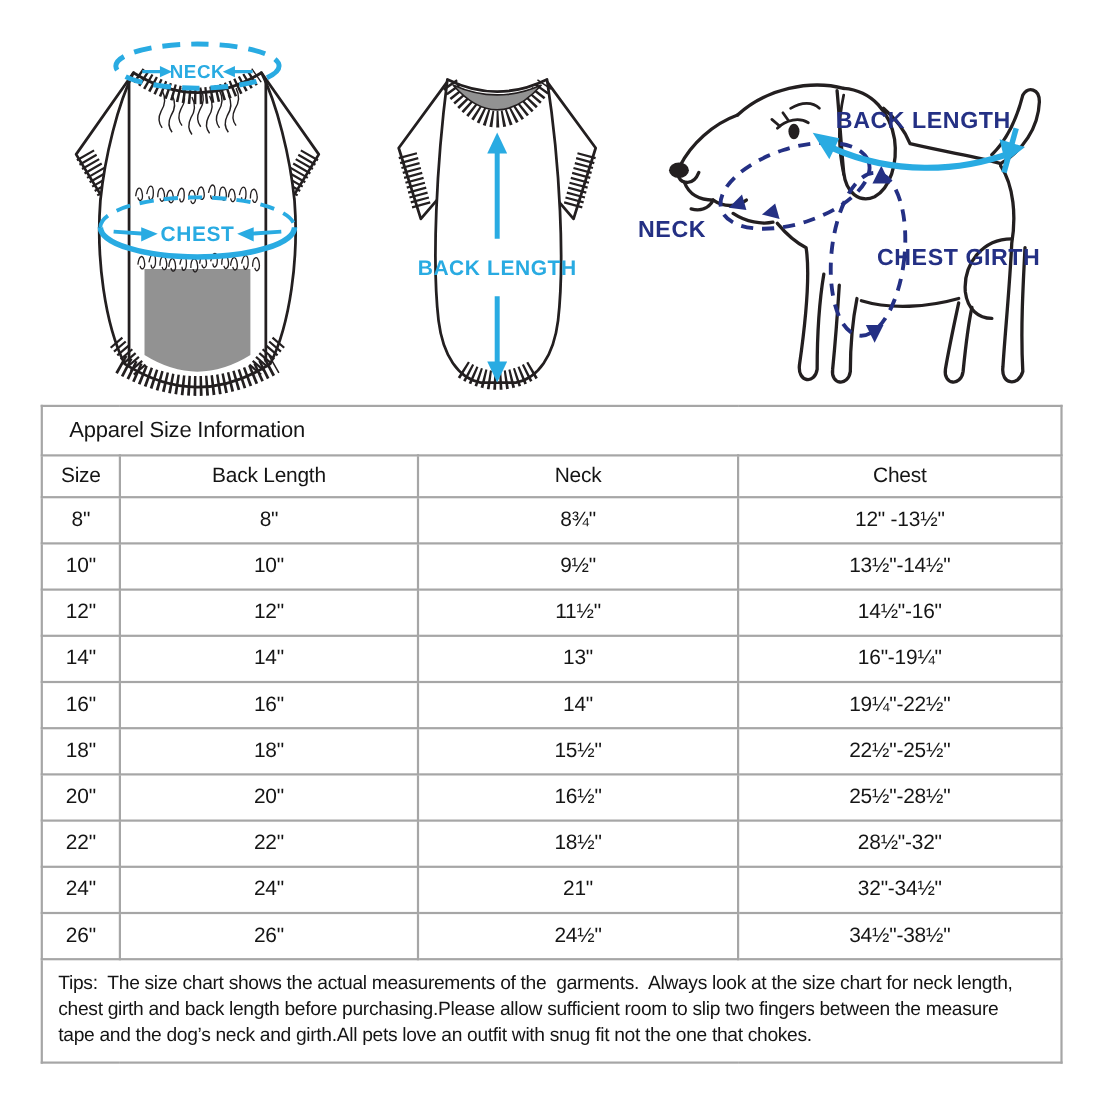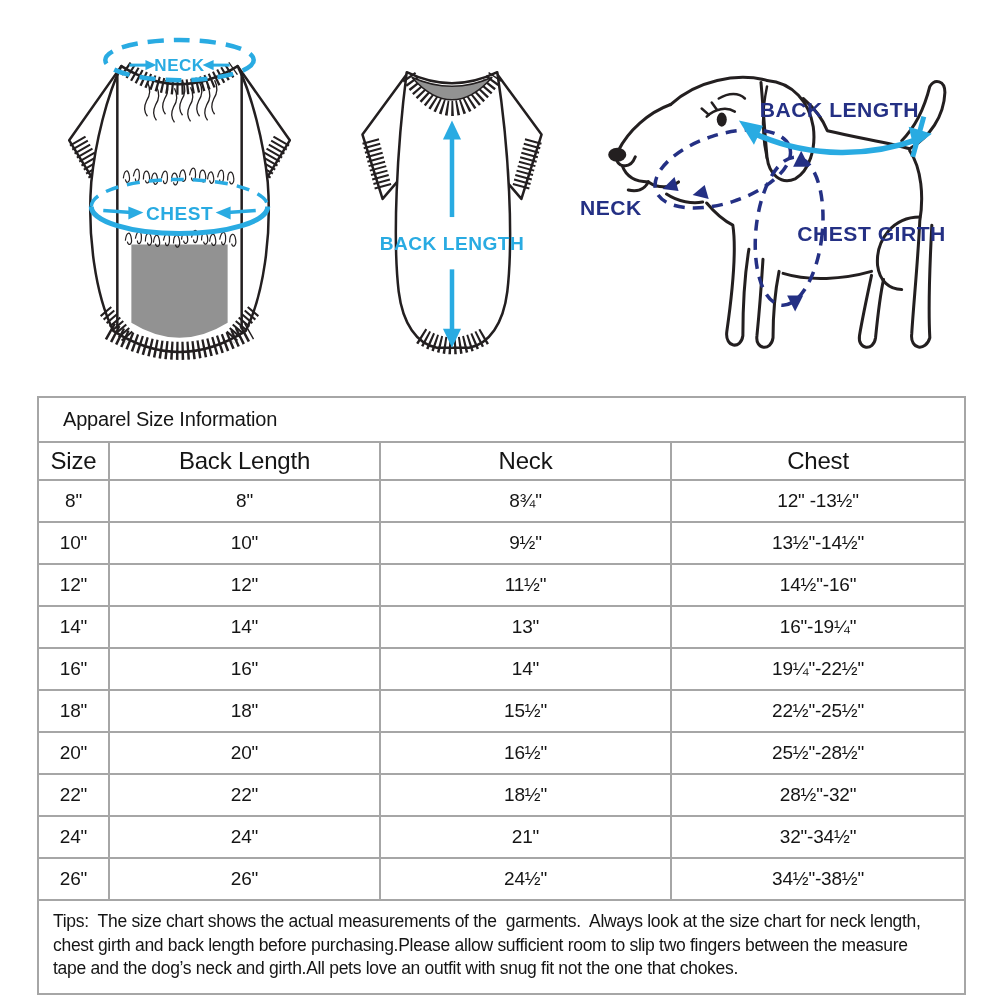--- a/index.html
+++ b/index.html
@@ -15,33 +15,33 @@
   #illus-dog        { left:570px; top:18px; width:394px; height:358px; }
 
   svg text {
     font-family:"Liberation Sans","DejaVu Sans",sans-serif;
   }
   .blue-label  { fill:#29ABE2; font-size:19px; font-weight:bold; letter-spacing:0.5px; }
   .blue-label-sm { fill:#29ABE2; font-size:17px; font-weight:bold; letter-spacing:0.5px; }
   .navy-label  { fill:#243084; font-size:21px; font-weight:bold; letter-spacing:0.5px; }
 
   table.size-table {
-    position:absolute; left:37px; top:396px; width:927px;
+    position:absolute; left:37px; top:368px; width:927px;
     border-collapse:collapse; table-layout:fixed;
   }
   .size-table td, .size-table th {
     border:2px solid #a6a6a6;
     text-align:center; vertical-align:middle;
     font-weight:normal; font-size:19px; color:#151515;
     height:40px; padding:0; letter-spacing:-0.2px;
   }
   .size-table tr.title-row td {
     text-align:left; padding-left:24px; font-size:20px; height:43px;
   }
-  .size-table tr.header-row th { font-size:24px; height:36px; }
+  .size-table tr.header-row th { font-size:19px; height:36px; }
   .size-table td.tips-cell {
     text-align:left; padding:9px 28px 12px 14px;
     font-size:17.5px; line-height:23.5px; height:auto;
     white-space:pre-wrap; letter-spacing:-0.3px;
   }
   col.c-size { width:71px; } col.c-back { width:271px; }
   col.c-neck { width:291px; } col.c-chest { width:294px; }
 </style>
 </head>
 <body>

